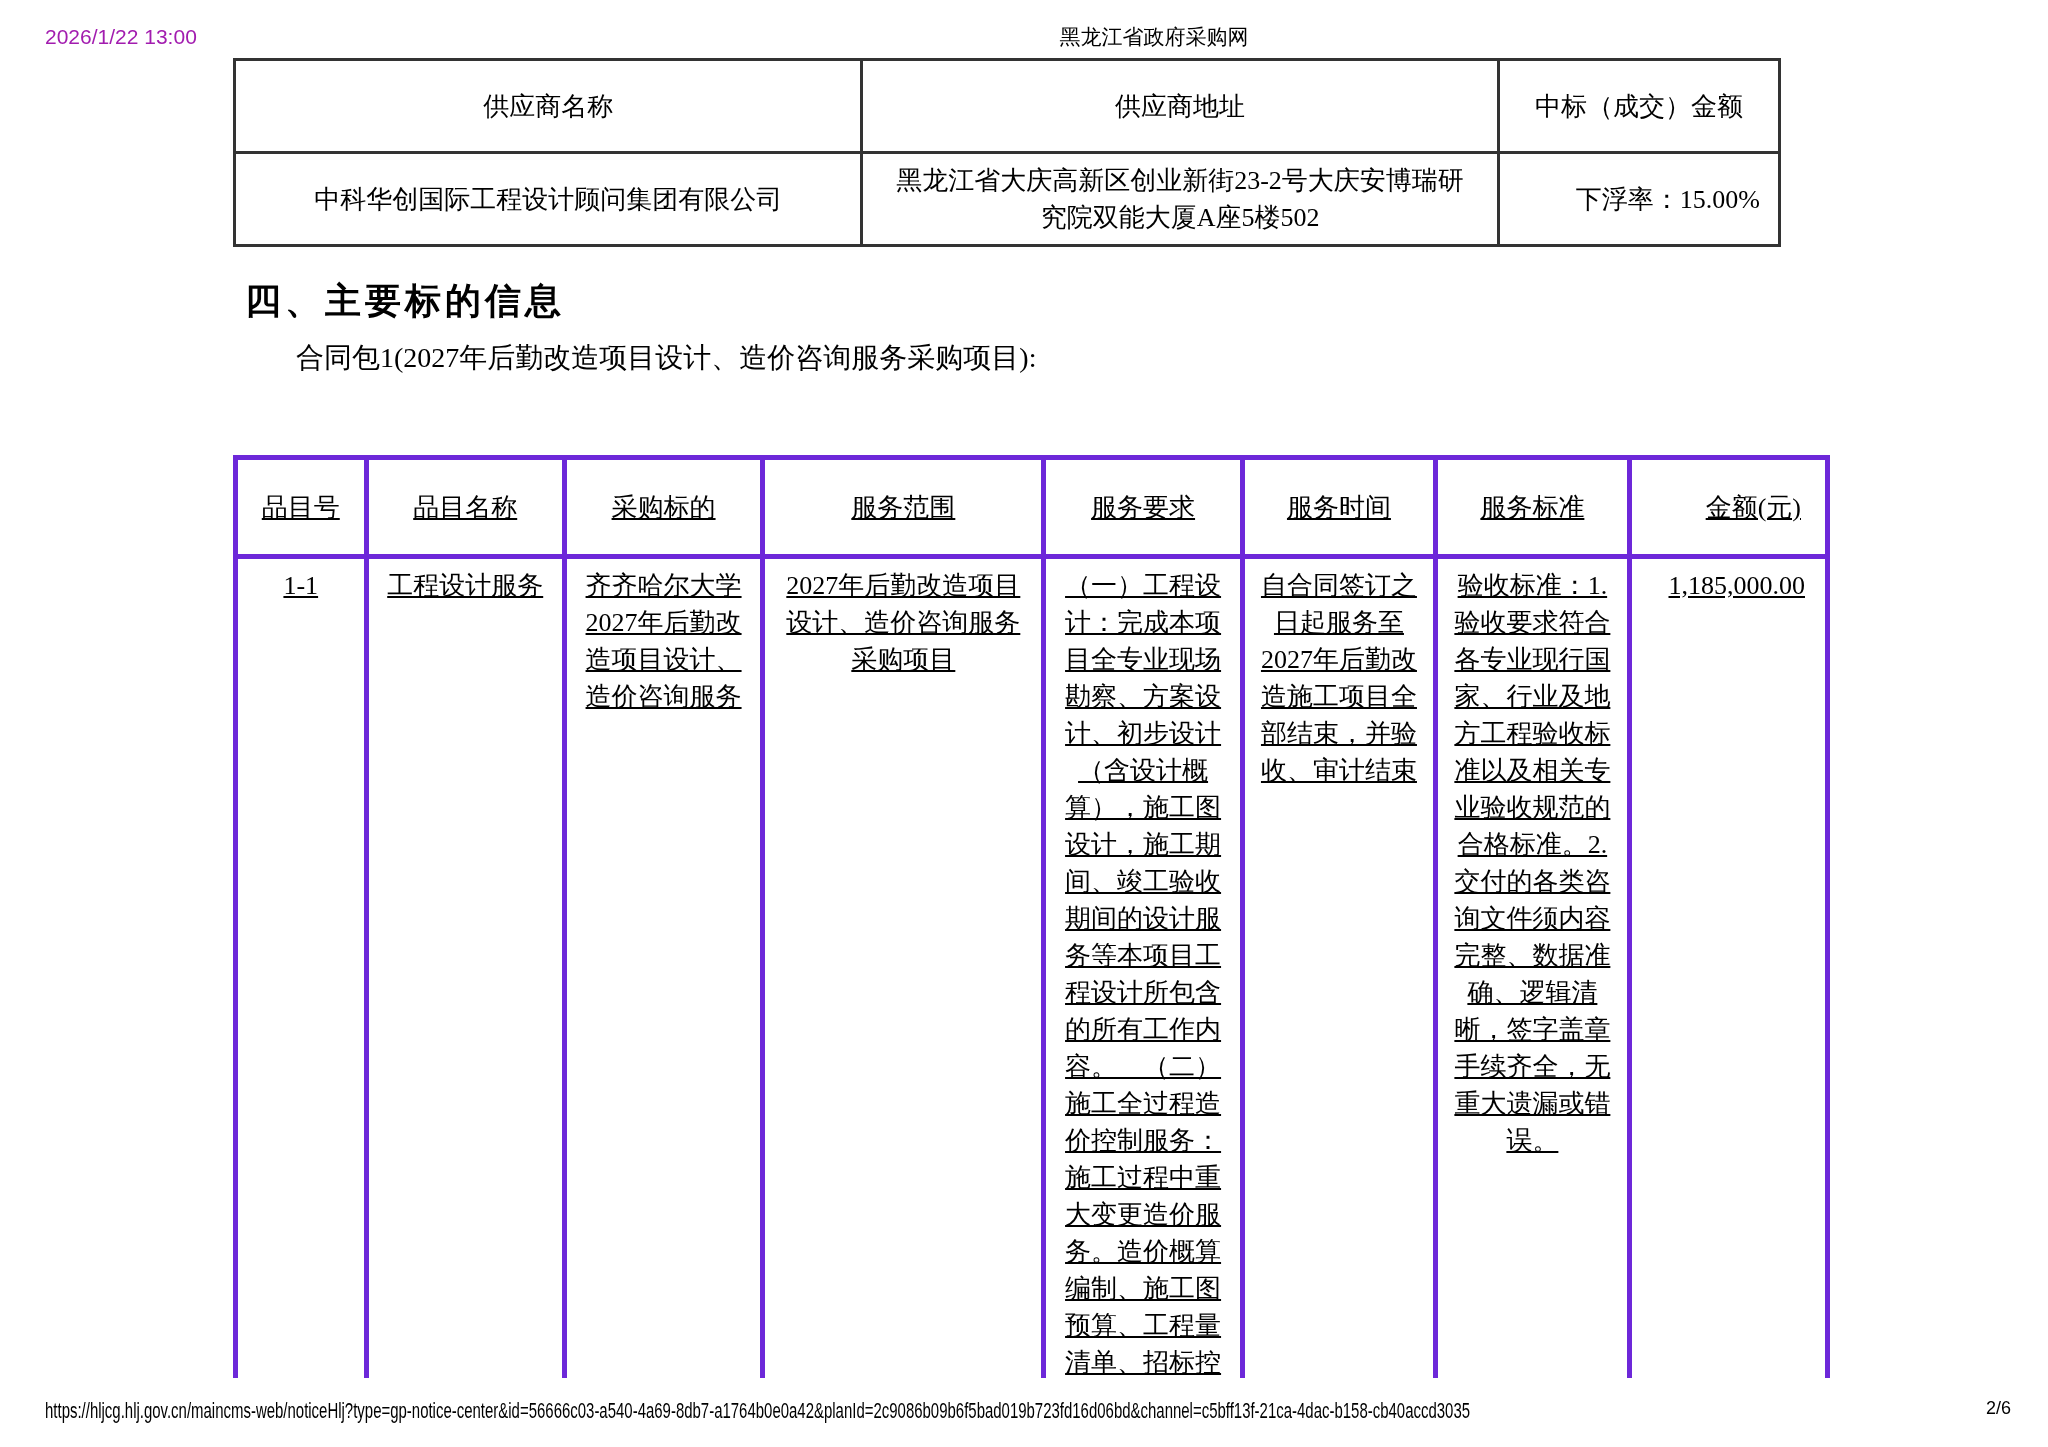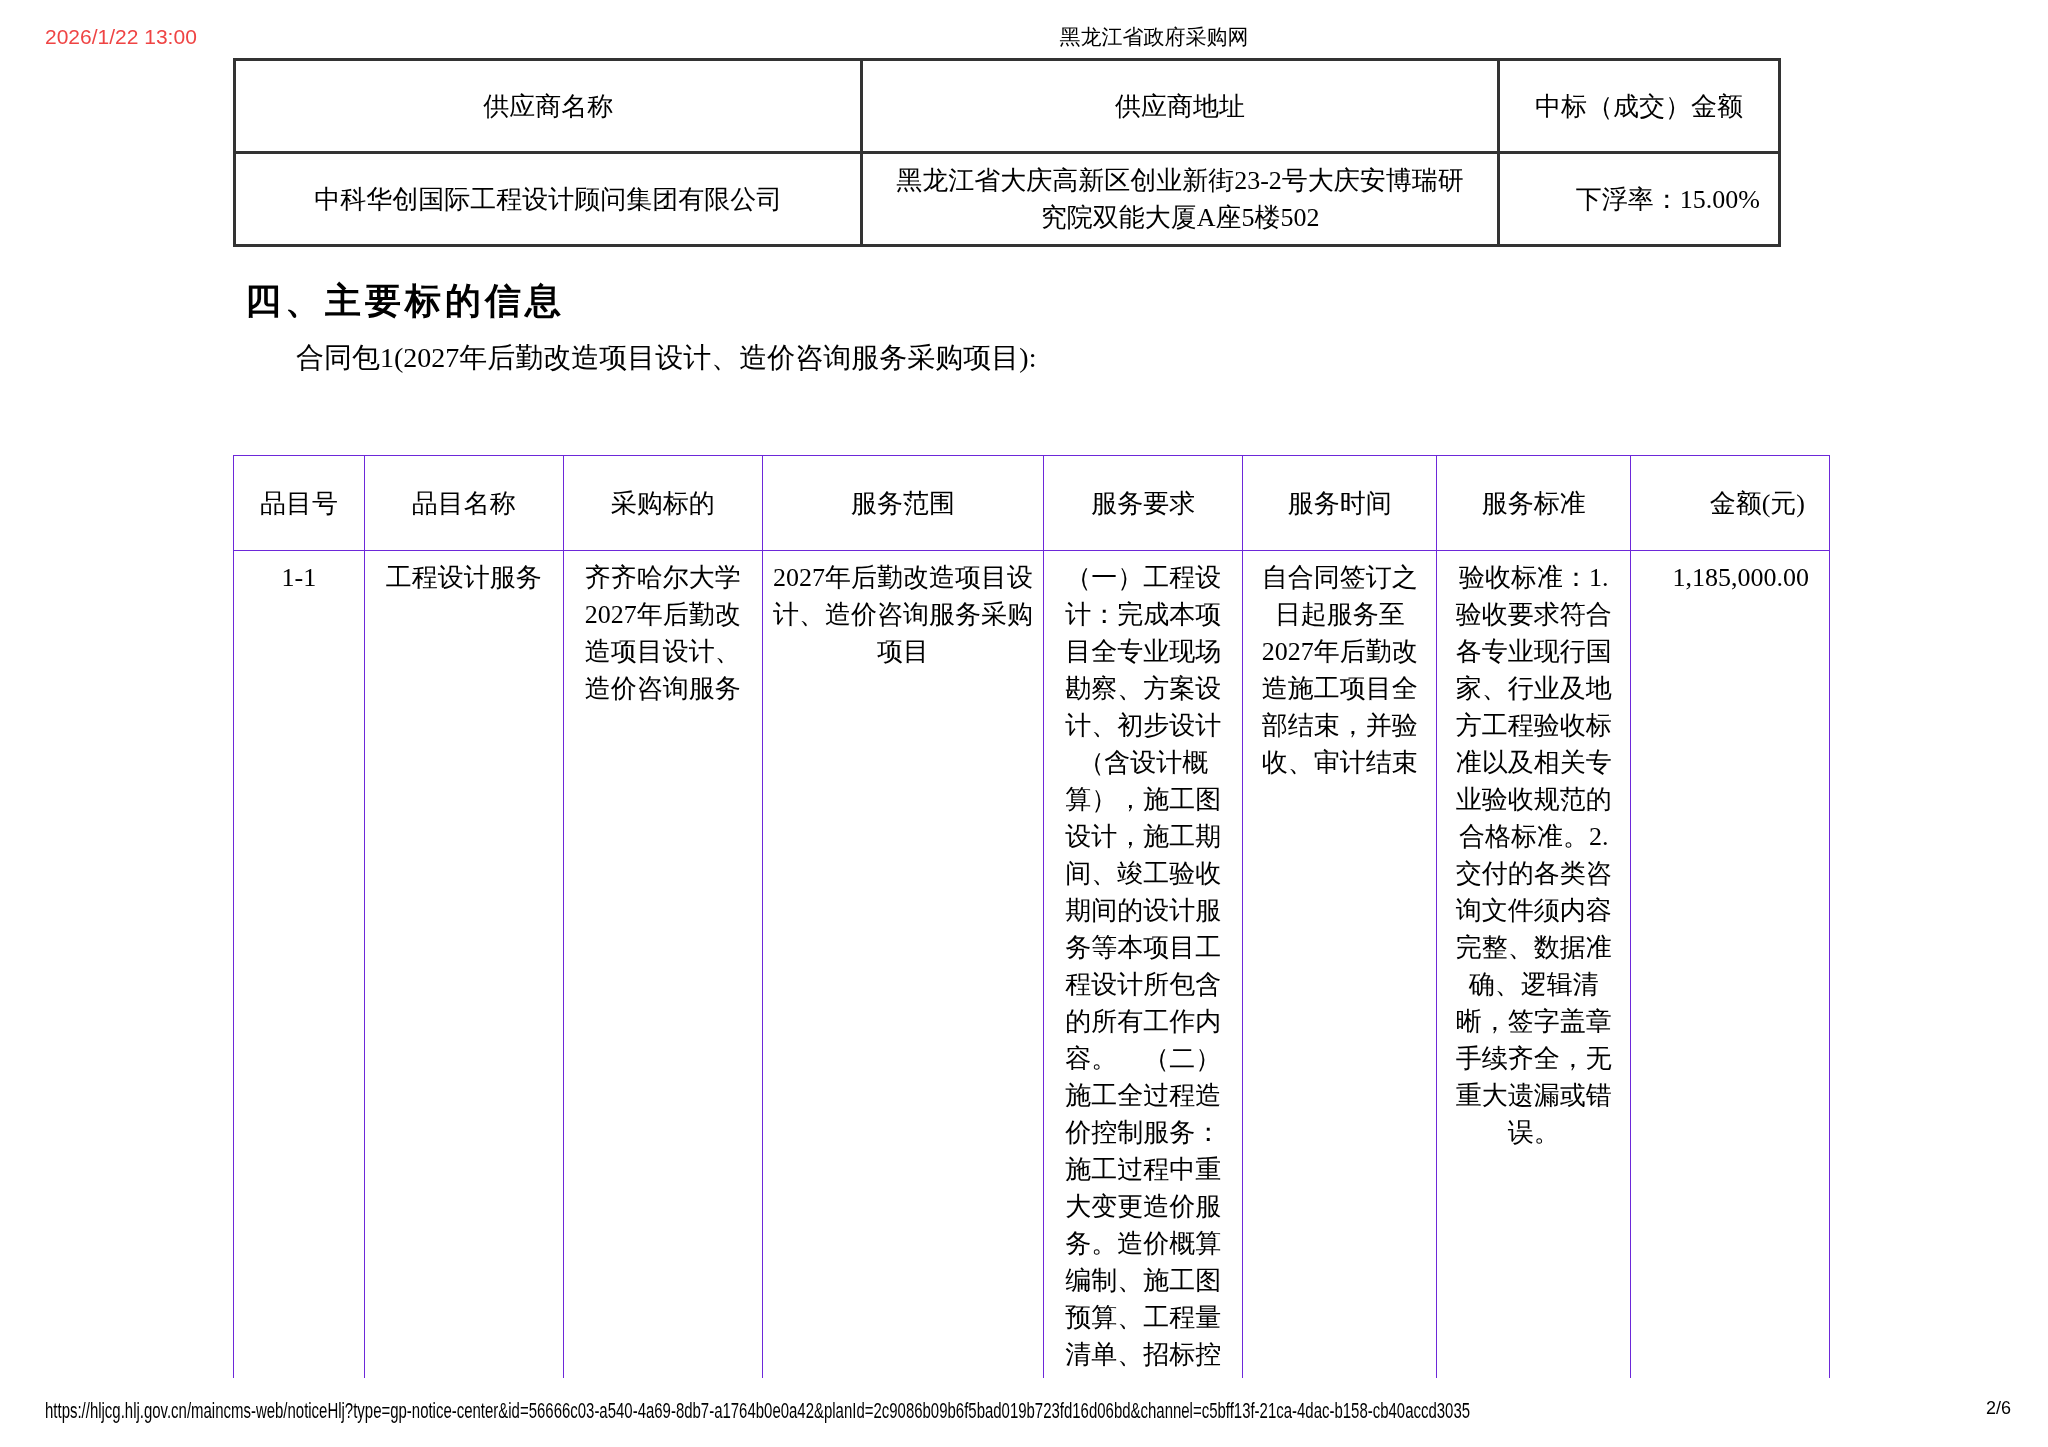--- a/index.html
+++ b/index.html
@@ -8,21 +8,21 @@
     width:2048px;height:1447px;
     background:#ffffff;
     color:#000;
     font-family:"Liberation Serif","DejaVu Serif",serif;
     overflow:hidden;
   }
   
   .print-datetime{
     position:absolute;left:45px;top:25px;
     font-family:"Liberation Sans","DejaVu Sans",sans-serif;
-    font-size:21px;line-height:24px;color:#ef4444;
+    font-size:21px;line-height:24px;color:#a21caf;
   }
   .site-title{
     position:absolute;left:0;right:0;top:25px;
     padding-left:212px;
     text-align:center;
     font-family:"Liberation Sans","DejaVu Sans",sans-serif;
     font-size:21px;line-height:24px;color:#000;margin-left:48px;
   }
   
   table{border-collapse:collapse;table-layout:fixed;}
@@ -50,22 +50,22 @@
   .para{position:absolute;left:296px;margin:0;font-size:28px;line-height:34px;}
   .para-contract{top:341px;}
   .para-service{top:389px;}
   
   .items-clip{
     position:absolute;left:233px;top:455px;width:1597px;height:923px;
     overflow:hidden;
   }
   .items-table{width:1597px;font-size:26px;line-height:37px;}
   .items-table th,.items-table td{
-    border:1px solid #6d28d9;font-weight:normal;
-    padding:12px 10px;overflow:hidden;
+    border:5px solid #6d28d9;font-weight:normal;
+    padding:12px 10px;overflow:hidden;text-decoration:underline;
   }
   .items-table thead th{height:70px;text-align:center;vertical-align:middle;}
   .items-table thead th.h-amt{text-align:right;padding-right:24px;}
   .items-table tbody td{
     height:980px;               
     vertical-align:top;text-align:center;padding-top:8px;
   }
   .items-table td.c-amt{text-align:right;padding-right:20px;}
   .ci-no{width:8.2%;}  .ci-name{width:12.46%;} .ci-target{width:12.46%;}
   .ci-scope{width:17.66%;} .ci-req{width:12.46%;} .ci-time{width:12.15%;}

